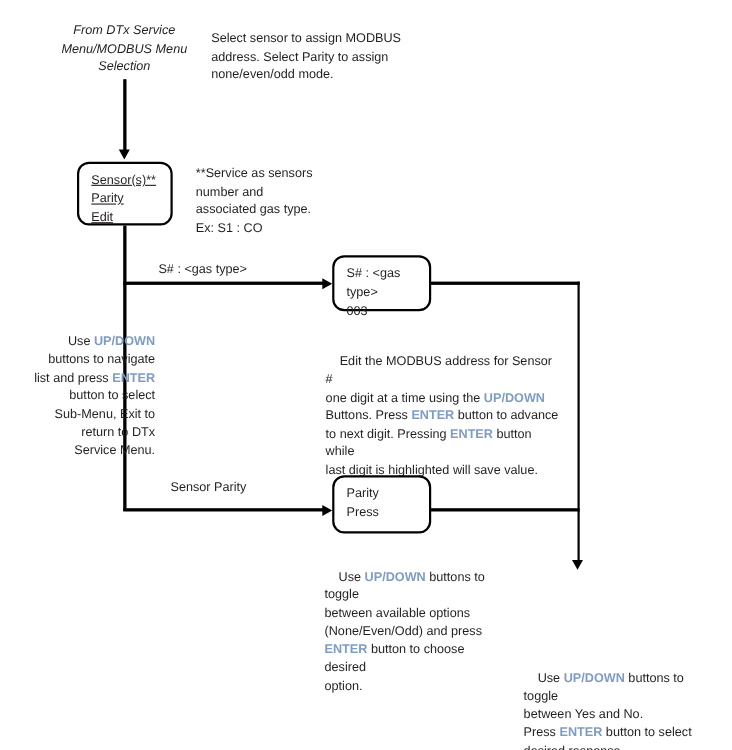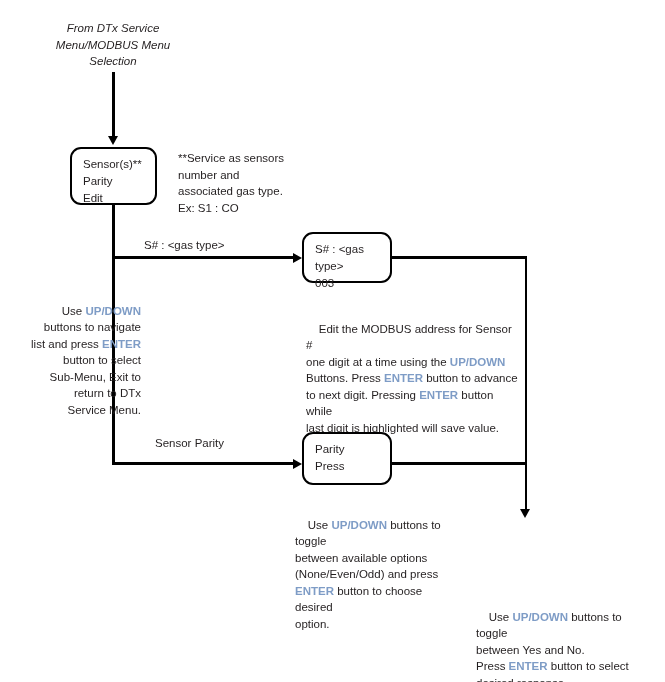--- a/index.html
+++ b/index.html
@@ -74,25 +74,28 @@
 </style>
 </head>
 <body>
 
 <div id="canvas">
 
   <div class="txt center" style="left:52px; top:20px; width:122px;">From DTx Service
 Menu/MODBUS Menu
 Selection</div>
 
+  <div class="txt" style="left:192px; top:27px; width:200px;">Select sensor to assign MODBUS
+address. Select Parity to assign
+none/even/odd mode.</div>
 
   <div class="edge v" style="left:112px; top:72px; height:66px;"></div>
   <div class="arrow-down" style="left:107.5px; top:136px;"></div>
 
-  <div class="node" style="left:70px; top:147px; width:87px; height:58px;">
+  <div class="node" style="left:70px; top:147px; width:87px; height:58px;text-decoration:underline;">
     <span class="ln">Sensor(s)**</span>
     <span class="ln">Parity</span>
     <span class="ln">Edit</span>
   </div>
 
   <div class="txt" style="left:178px; top:150px; width:150px;">**Service as sensors
 number and
 associated gas type.
 Ex: S1 : CO</div>
 
@@ -100,21 +103,21 @@
 
   <div class="edge-label" style="left:144px; top:238px;">S# : &lt;gas type&gt;</div>
   <div class="edge h" style="left:112px; top:256px; width:183px;"></div>
   <div class="arrow-right" style="left:293px; top:252.5px;"></div>
 
   <div class="node" style="left:302px; top:232px; width:90px; height:51px;">
     <span class="ln">S# : &lt;gas type&gt;</span>
     <span class="ln">003</span>
   </div>
 
-  <div class="txt" style="left:306px; top:304px; width:215px;">
+  <div class="txt" style="left:296px; top:304px; width:215px;">
     <span>Edit the MODBUS address for Sensor #
 one digit at a time using the </span><span class="hl">UP/DOWN</span><span>
 Buttons. Press </span><span class="hl">ENTER</span><span> button to advance
 to next digit. Pressing </span><span class="hl">ENTER</span><span> button while
 last digit is highlighted will save value.</span>
   </div>
 
   <div class="edge h" style="left:390px; top:256px; width:137px;"></div>
 
   <div class="edge-label" style="left:155px; top:436px;">Sensor Parity</div>

